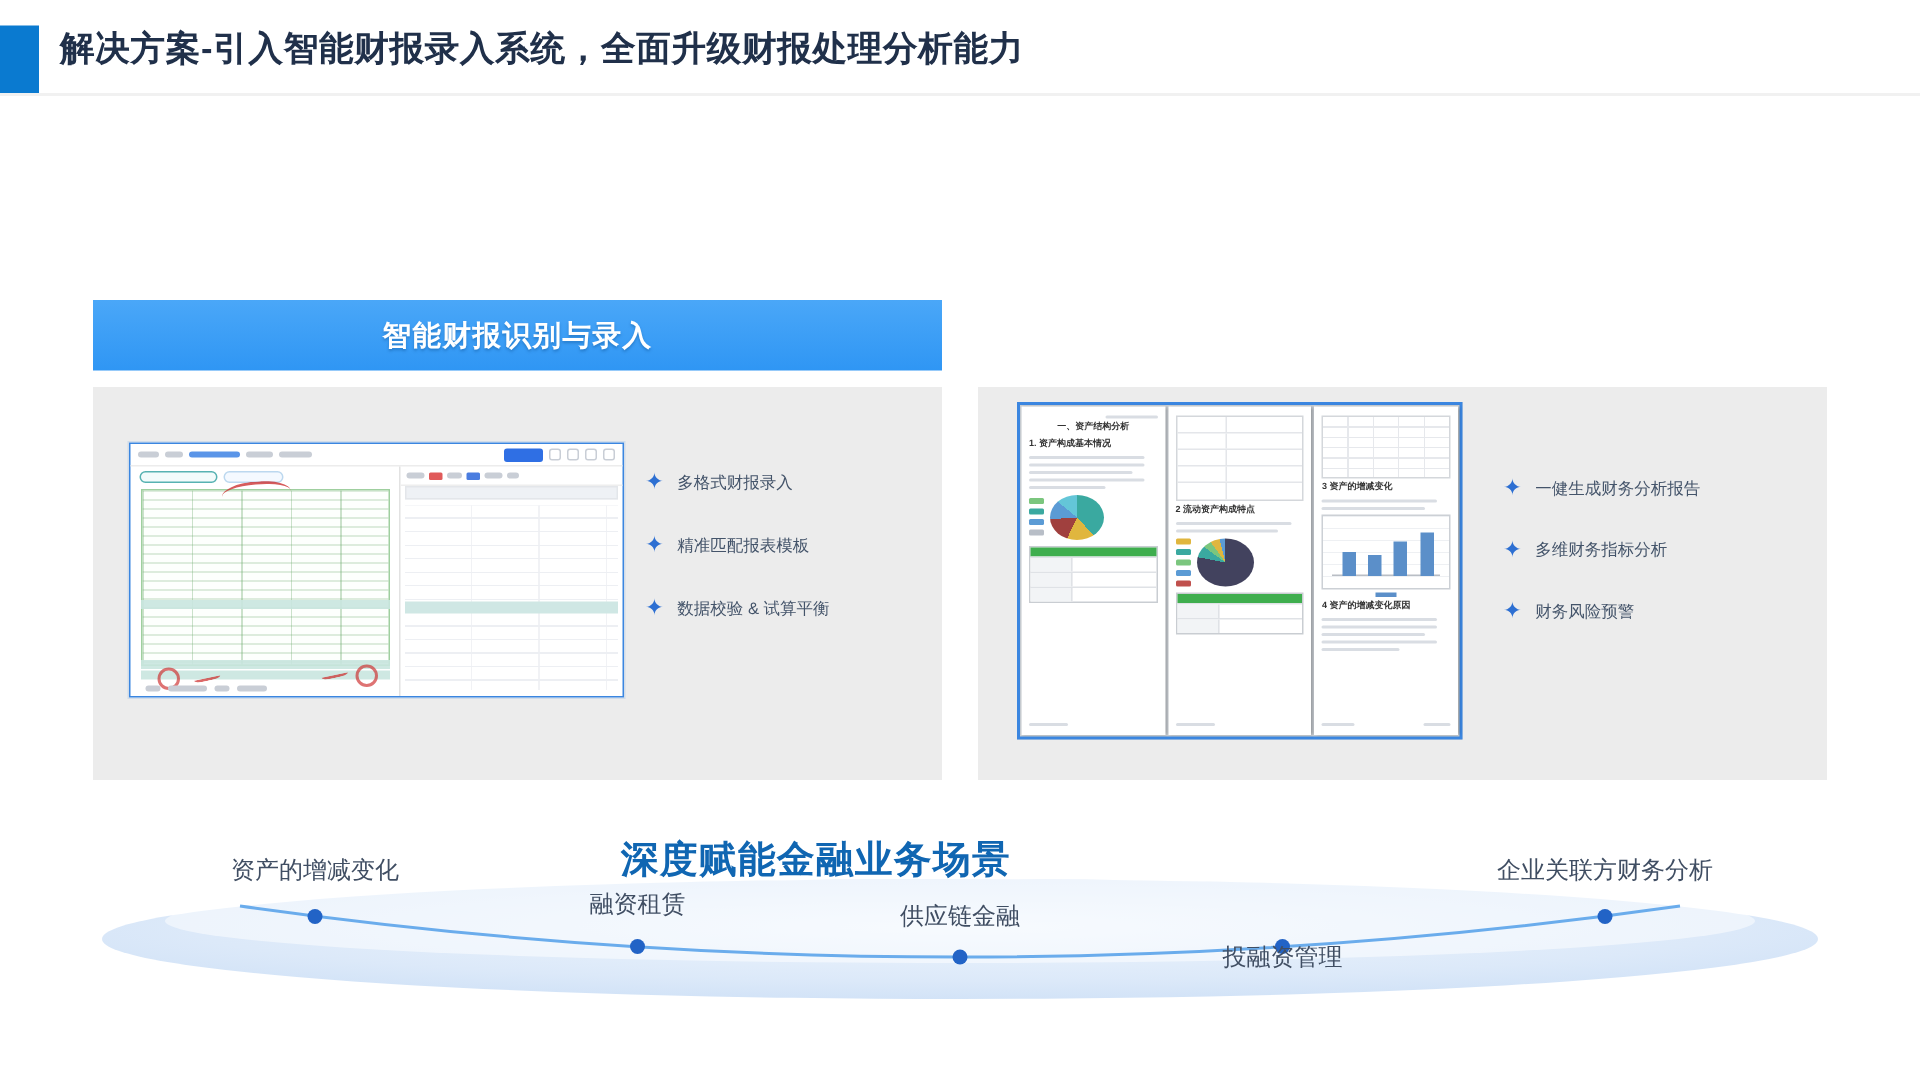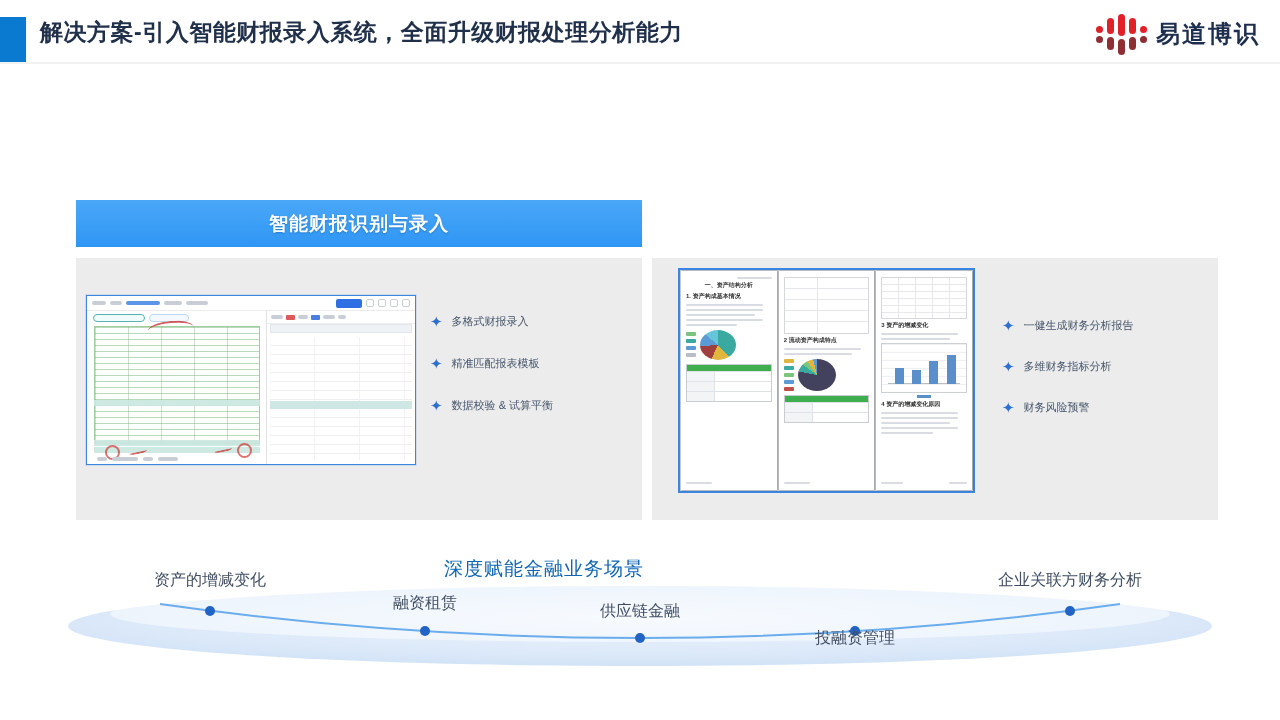--- a/index.html
+++ b/index.html
@@ -20,21 +20,21 @@
   .logo-text { font-size:24px; font-weight:bold; color:#1d2e4e; letter-spacing:2px; }
 
   
   .banner { position:absolute; left:62px; top:107px; width:1156px; height:55px; background:#1065b0; display:flex; align-items:center; justify-content:center; }
   .banner-text { color:#fff; font-size:20px; font-weight:bold; letter-spacing:1px; }
 
   
   .col-header { position:absolute; top:200px; height:47px; width:566px; background:linear-gradient(180deg,#4aa7f8,#2f96f4); display:flex; align-items:center; justify-content:center; }
   .col-header span { color:#fff; font-size:19px; font-weight:bold; letter-spacing:1px; text-shadow:0 1px 2px rgba(0,60,120,.35); }
   .col-box { position:absolute; top:258px; height:262px; width:566px; background:#ececec; }
-  .left-col { left:76px; } .right-col { left:652px; }
+  .left-col { left:62px; } .right-col { left:652px; }
 
   .bullets { position:absolute; display:flex; flex-direction:column; }
   .bullets.lft { left:430px; top:314px; gap:27px; }
   .bullets.rgt { left:1002px; top:318px; gap:26px; }
   .bullet { display:flex; align-items:center; gap:9px; }
   .star { color:#2d6fd2; font-size:15px; line-height:1; }
   .bullet-label { color:#44546a; font-size:11px; }
 
   
   .shot1 { position:absolute; left:86px; top:295px; width:330px; height:170px; background:#fff; border:1px solid #3b86e0; box-shadow:0 0 0 1px rgba(59,134,224,.15); display:flex; flex-direction:column; font-size:0; }
@@ -95,57 +95,32 @@
        repeating-linear-gradient(90deg, transparent 0 16px, #e6e8ec 16px 17px); }
   .barchart { border:1px solid #ccd0d5; height:50px; margin:3px 0 2px; position:relative; padding:4px 6px 8px;
      background-image:repeating-linear-gradient(180deg, #eef0f3 0 1px, transparent 1px 8px); }
   .bars { position:absolute; left:8px; right:6px; top:4px; bottom:8px; display:flex; align-items:flex-end; justify-content:space-around; }
   .bar { width:9px; background:#5b8fc9; }
   .axis { position:absolute; left:6px; right:6px; bottom:8px; border-bottom:1px solid #b9bec5; }
   .bc-leg { width:14px; height:3px; background:#5b8fc9; margin:0 auto 2px; }
   .pg-foot { position:absolute; bottom:3px; left:5px; right:5px; display:flex; justify-content:space-between; }
 
   
-  .bottom-title { position:absolute; left:0; top:556px; width:1088px; text-align:center; font-size:19px; font-weight:normal; color:#1066b2; letter-spacing:1px; }
+  .bottom-title { position:absolute; left:0; top:556px; width:1088px; text-align:center; font-size:25px; font-weight:bold; color:#1066b2; letter-spacing:1px; }
   .arc-svg { position:absolute; left:60px; top:578px; }
   .scene-label { position:absolute; transform:translateX(-50%); font-size:16px; color:#404e63; white-space:nowrap; }
 </style>
 </head>
 <body>
 
 <div class="slide">
 
   <div class="topbar">
     <div class="accent"></div>
     <div class="page-title">解决方案-引入智能财报录入系统，全面升级财报处理分析能力</div>
-    <div class="logo">
-      <div class="logo-ic">
-        <div class="lc">
-            <div class="lb t" style="height:7px"></div>
-            <div class="lb b" style="height:7px"></div>
-          </div>
-        <div class="lc">
-            <div class="lb t" style="height:16px"></div>
-            <div class="lb b" style="height:13px"></div>
-          </div>
-        <div class="lc">
-            <div class="lb t" style="height:22px"></div>
-            <div class="lb b" style="height:16px"></div>
-          </div>
-        <div class="lc">
-            <div class="lb t" style="height:16px"></div>
-            <div class="lb b" style="height:13px"></div>
-          </div>
-        <div class="lc">
-            <div class="lb t" style="height:7px"></div>
-            <div class="lb b" style="height:7px"></div>
-          </div>
-      </div>
-      <div class="logo-text">易道博识</div>
-    </div>
   </div>
 
 
   <div class="col-header left-col">
     <span>智能财报识别与录入</span>
   </div>
   <div class="col-box left-col"></div>
 
   <div class="shot1">
     <div class="s1-toolbar">

